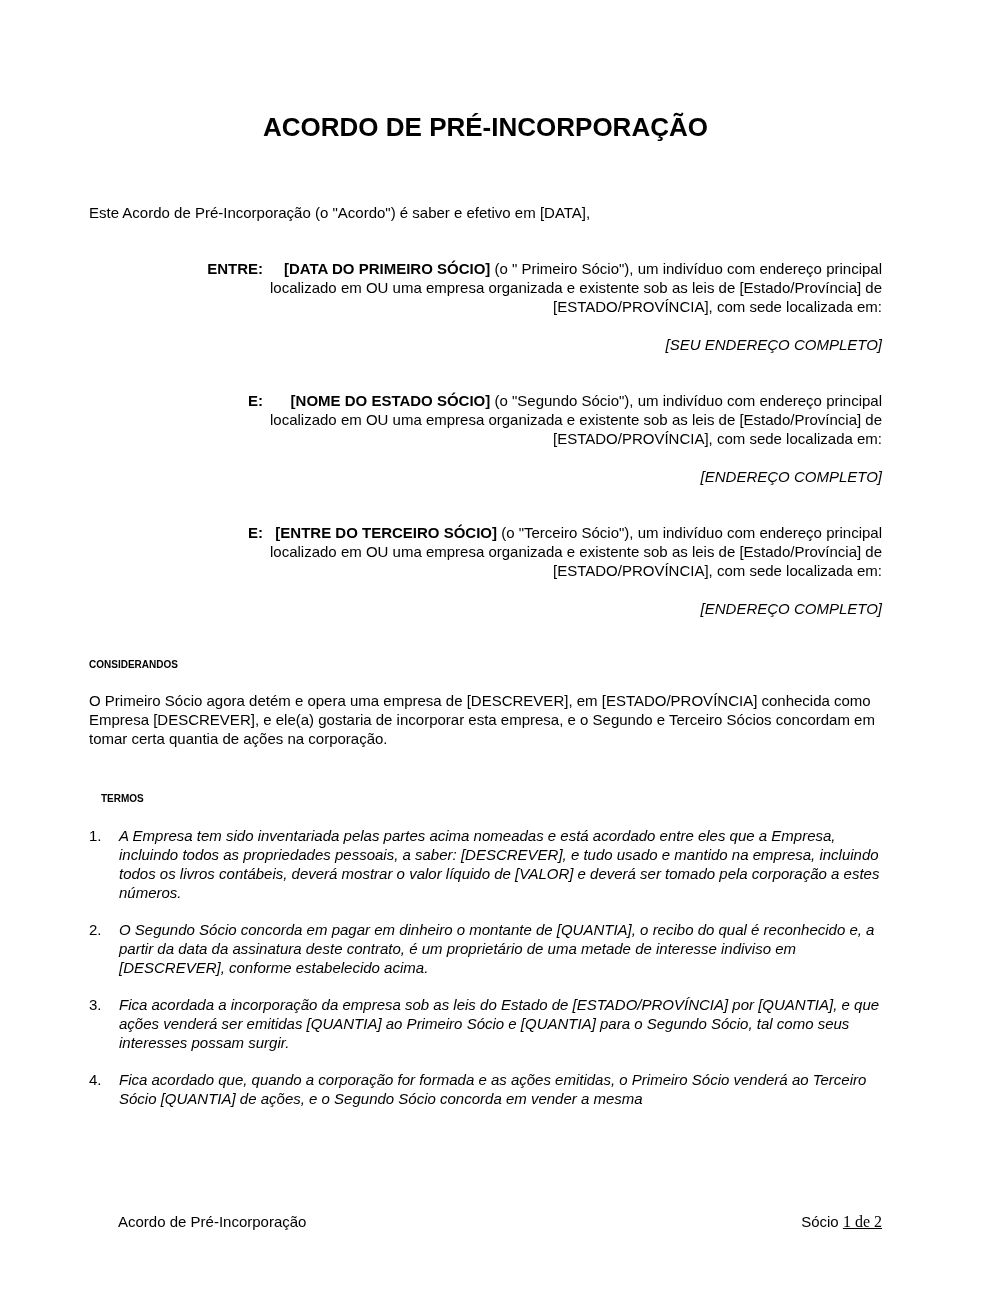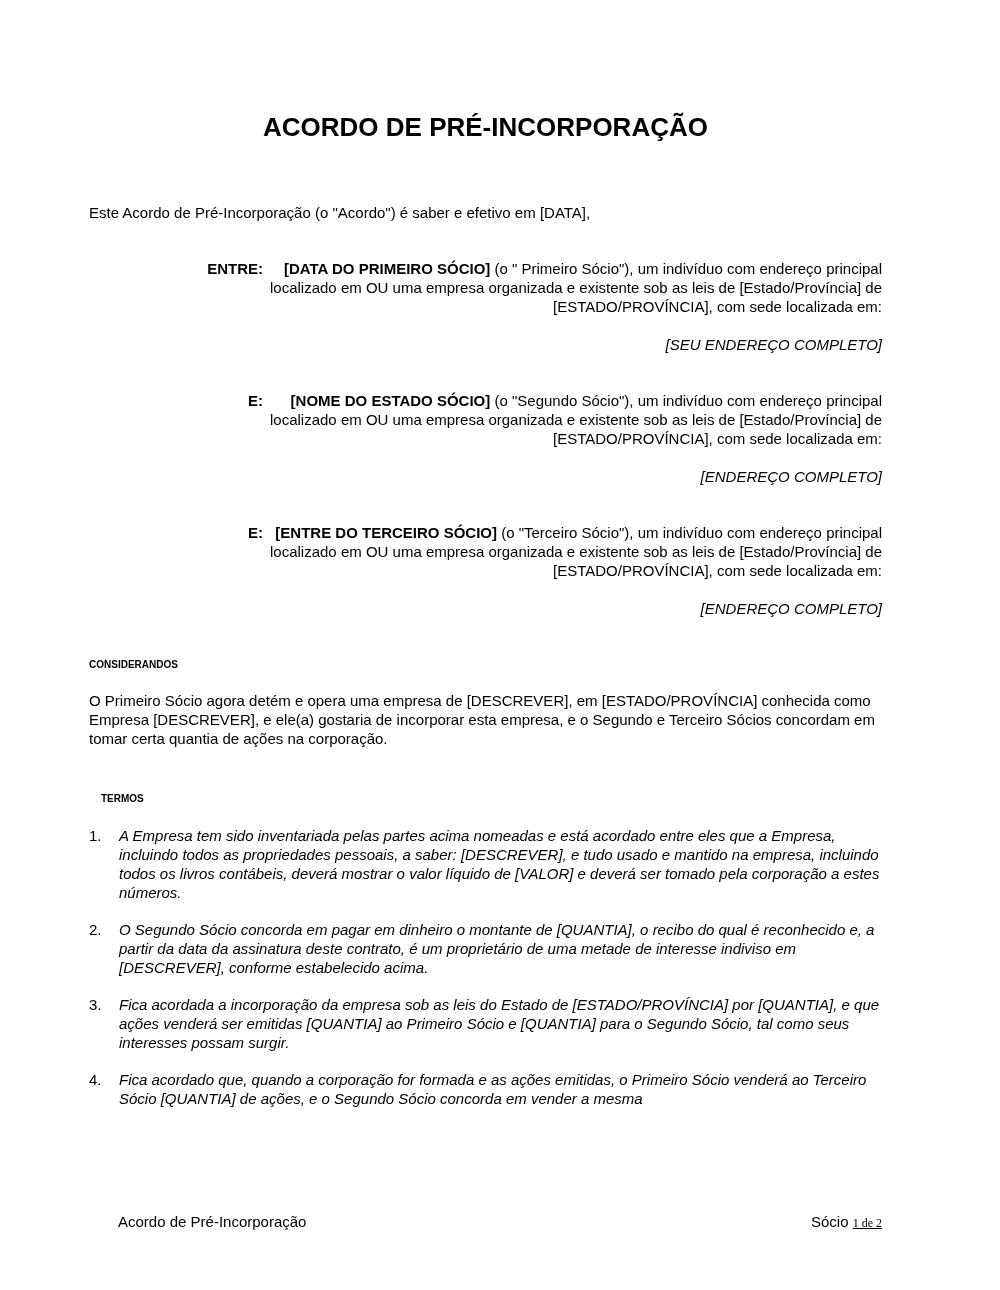--- a/index.html
+++ b/index.html
@@ -77,21 +77,21 @@
     position: absolute;
     top: 1212px;
     left: 118px;
     right: 118px;
     display: flex;
     justify-content: space-between;
     align-items: baseline;
   }
   .footer-page-number {
     font-family: "Liberation Serif", "DejaVu Serif", serif;
-    font-size: 12px;
+    font-size: 16px;
     text-decoration: underline;
   }
   strong { font-weight: bold; }
 </style>
 </head>
 <body>
 
 <div class="page">
 
   <h1 class="doc-title">ACORDO DE PRÉ-INCORPORAÇÃO</h1>

